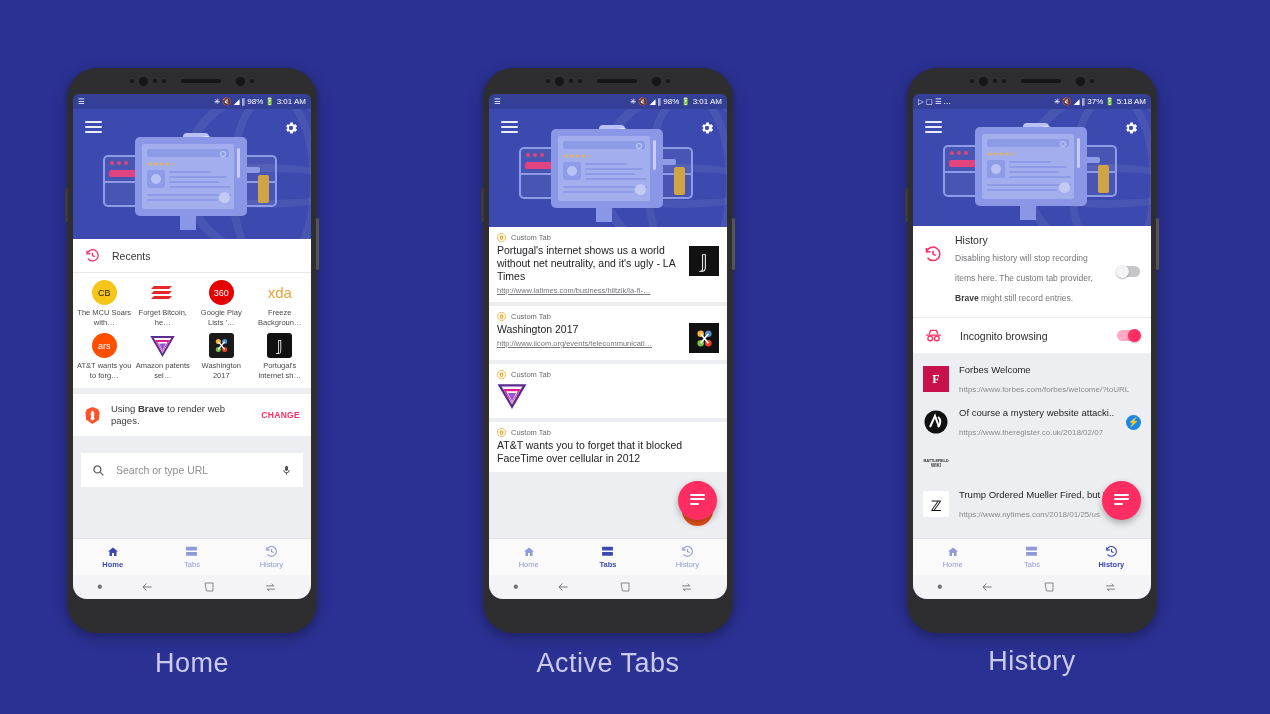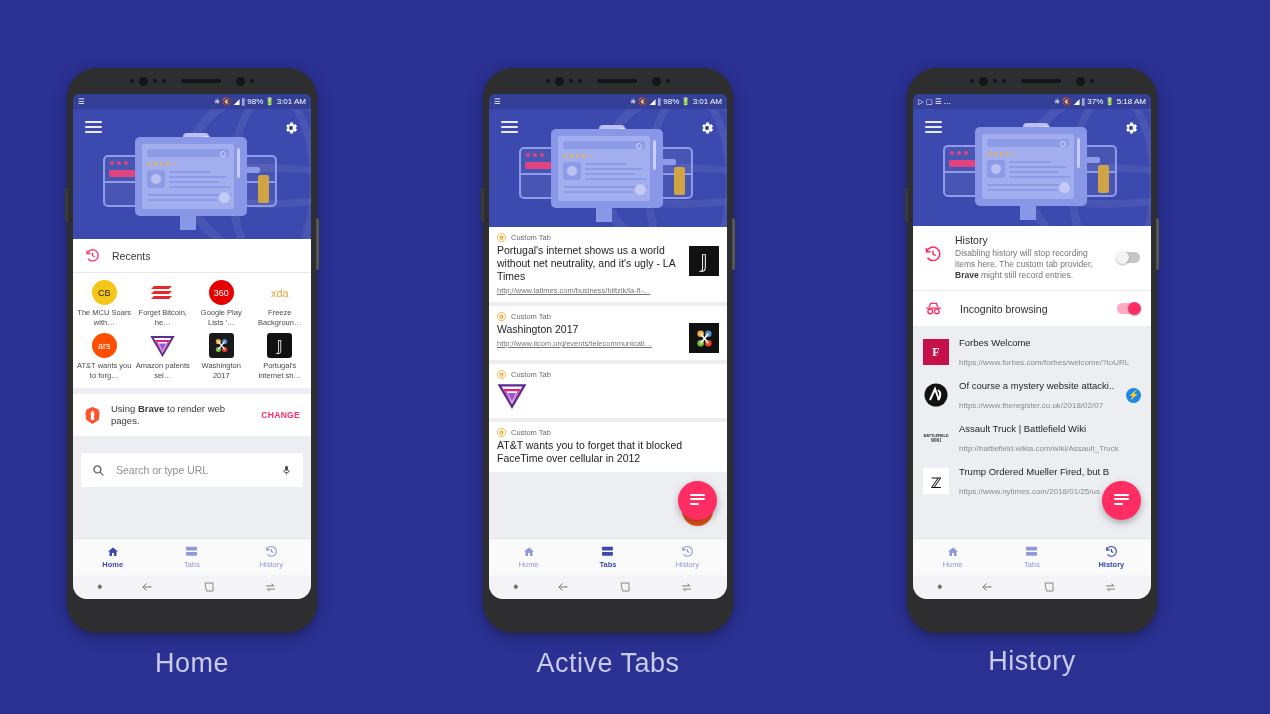--- a/index.html
+++ b/index.html
@@ -195,21 +195,21 @@
   .tabcard .ttl { flex: 1; font-size: 10.5px; line-height: 13px; color: #232326; }
   .tabcard .url { font-size: 7.5px; color: #77777b; margin-top: 3px; text-decoration: underline; }
   .favsq { width: 30px; height: 30px; flex: none; display: flex; align-items: center; justify-content: center; overflow: hidden; }
 
   
   .hist-card { background: #fff; }
   .hist-hdr { display: flex; gap: 11px; padding: 8px 11px 9px; border-bottom: 1px solid #ececee; }
   .hist-hdr .ic { width: 20px; flex: none; padding-top: 11px; }
   .hist-hdr .tw { flex: 1; }
   .hist-hdr .h1 { font-size: 10.5px; color: #2d2d30; margin-bottom: 2px; }
-  .hist-hdr .h2 { font-size: 8.5px; line-height: 11px; color: #77777b; }
+  .hist-hdr .h2 { font-size: 8.5px; line-height: 20px; color: #77777b; }
   .hist-hdr .h2 b { color: #3a3a3d; }
   .switch { width: 23px; height: 11px; border-radius: 8px; position: relative; flex: none; align-self: center; }
   .switch i { position: absolute; width: 13px; height: 13px; border-radius: 50%; top: -1px; }
   .sw-off { background: #c6c6c9; }
   .sw-off i { left: -1px; background: #f4f4f6; box-shadow: 0 1px 2px rgba(0,0,0,.3); }
   .sw-on { background: #ffa9c4; }
   .sw-on i { right: -1px; background: #ff2d62; box-shadow: 0 1px 2px rgba(0,0,0,.3); }
   .incog-row { display: flex; align-items: center; gap: 17px; padding: 10px 11px; }
   .incog-row .t { flex: 1; font-size: 10.5px; color: #2d2d30; }
 
@@ -381,21 +381,21 @@
               </div>
               <div class="lbl">Forget Bitcoin, he…</div>
             </div>
 
             <div class="rec">
               <div class="ico" style="background:#e60000; border-radius:50%; color:#fff; font-size:9px;">360</div>
               <div class="lbl">Google Play Lists '…</div>
             </div>
 
             <div class="rec">
-              <div class="ico" style="color:#e8a33d; font-size:11px; font-weight:normal;">xda</div>
+              <div class="ico" style="color:#e8a33d; font-size:15px; font-weight:normal;">xda</div>
               <div class="lbl">Freeze Backgroun…</div>
             </div>
 
             <div class="rec">
               <div class="ico" style="background:#ff4e00; border-radius:50%; color:#fff; font-size:9px;">ars</div>
               <div class="lbl">AT&amp;T wants you to forg…</div>
             </div>
 
             <div class="rec">
               <div class="ico">
@@ -900,24 +900,20 @@
               <div class="ur">https://www.theregister.co.uk/2018/02/07</div>
             </div>
             <div class="amp">⚡</div>
           </div>
 
           <div class="hist-item">
             <div class="fv" style="flex-direction:column; line-height:5px;">
               <span style="font-size:4px; letter-spacing:-.2px; color:#3a3a3d; font-weight:bold;">BATTLEFIELD</span>
               <span style="font-size:4.5px; color:#3a3a3d; font-weight:bold;">WIKI</span>
             </div>
-            <div class="tw">
-              <div class="ti">Assault Truck | Battlefield Wiki</div>
-              <div class="ur">http://battlefield.wikia.com/wiki/Assault_Truck</div>
-            </div>
           </div>
 
           <div class="hist-item">
             <div class="fv" style="background:#fff; color:#111; font-family:'Liberation Serif',serif; font-size:19px;">𝕫</div>
             <div class="tw">
               <div class="ti">Trump Ordered Mueller Fired, but B</div>
               <div class="ur">https://www.nytimes.com/2018/01/25/us</div>
             </div>
           </div>
 

